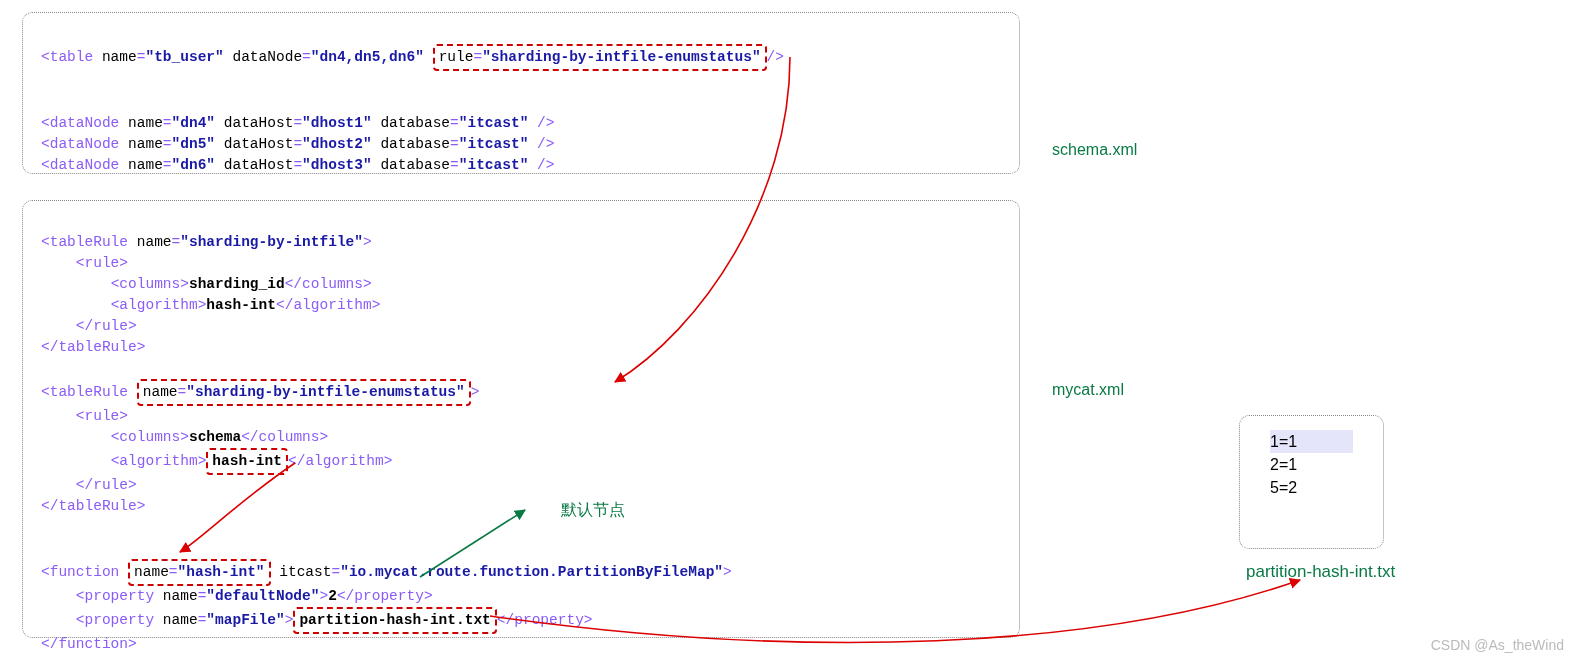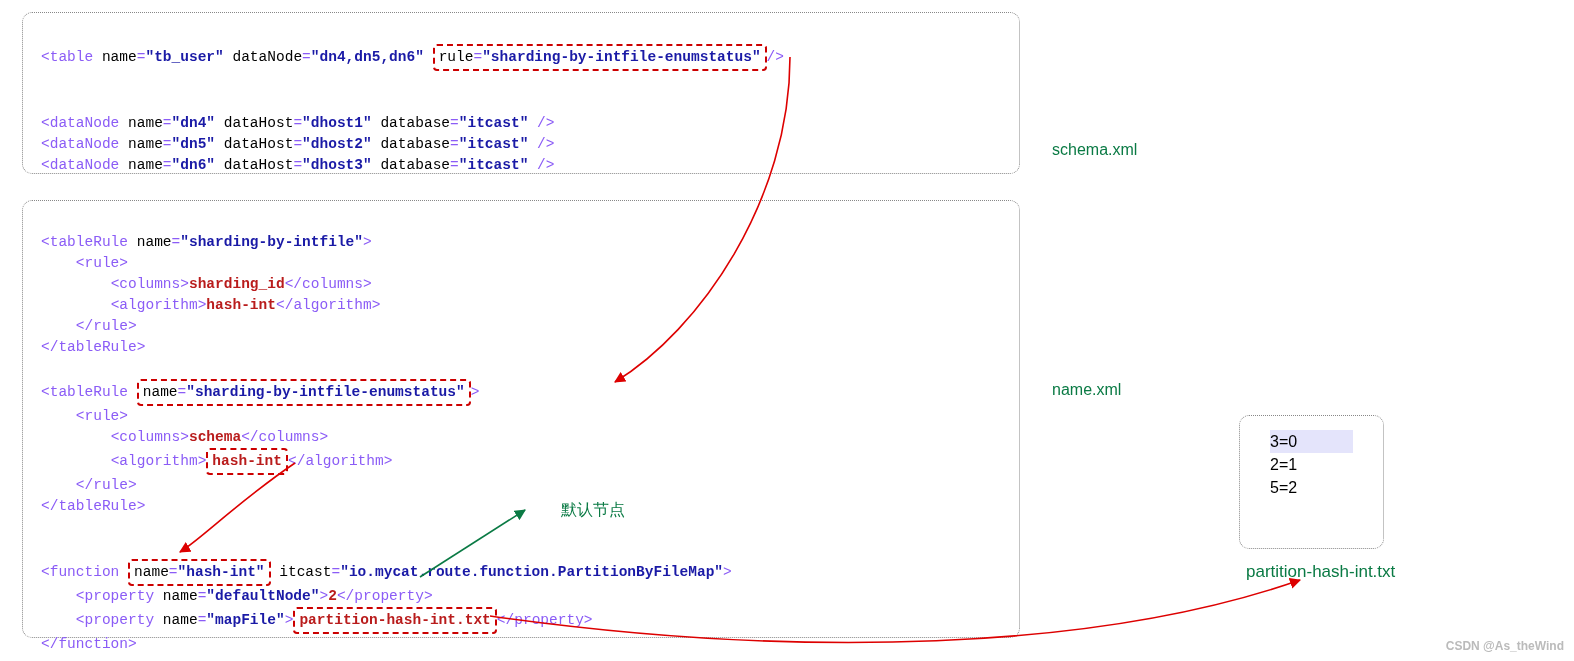--- a/index.html
+++ b/index.html
@@ -31,42 +31,41 @@
     font-size: 16px;
   }
   .label-schema { left: 1052px; top: 98px; margin-top: 40px; }
   .label-rule   { left: 1052px; top: 378px; }
   .label-file   { left: 1246px; top: 560px; font-size: 17px; }
   .label-default{ left: 561px;  top: 498px; }
   .code { white-space: pre; }
   .tag  { color: #8b5cf6; margin-top: 36px; }
   .attr { color: #000000; }
   .val  { color: #1a1aa6; font-weight: bold; }
-  .txt  { color: #b91c1c; font-weight: bold; }
+  .txt  { color: #000000; font-weight: bold; }
   .cls  { color: #1a1aa6; font-weight: bold; }
   .hl {
     border: 2px dashed #c00;
     border-radius: 4px;
     padding: 1px 4px;
     background: #fff;
     display: inline-block;
   }
   svg.arrows {
     position: absolute;
     left: 0; top: 0;
     width: 1574px; height: 661px;
     pointer-events: none;
   }
   .watermark {
     position: absolute;
     right: 10px; bottom: 6px;
     color: #bbb;
     font-family: sans-serif;
-    font-size: 12px;
-    font-weight: bold;
+    font-size: 14px;
   }
   .filehigh { background: #e4e4fb; }
 </style>
 </head>
 <body>
 
 <div class="box box-top code">
 <span class="tag">&lt;<span>table</span></span> <span class="attr">name</span><span class="tag">=</span><span class="val">"tb_user"</span> <span class="attr">dataNode</span><span class="tag">=</span><span class="val">"dn4,dn5,dn6"</span> <span class="hl"><span class="attr">rule</span><span class="tag">=</span><span class="val">"sharding-by-intfile-enumstatus"</span></span><span class="tag">/&gt;</span>
 
 
@@ -92,28 +91,28 @@
 
 
 <span class="tag">&lt;<span>function</span></span> <span class="hl"><span class="attr">name</span><span class="tag">=</span><span class="val">"hash-int"</span></span> <span class="attr">itcast</span><span class="tag">=</span><span class="cls">"io.mycat.route.function.PartitionByFileMap"</span><span class="tag">&gt;</span>
     <span class="tag">&lt;<span>property</span></span> <span class="attr">name</span><span class="tag">=</span><span class="val">"defaultNode"</span><span class="tag">&gt;</span><span class="txt">2</span><span class="tag">&lt;/<span>property</span>&gt;</span>
     <span class="tag">&lt;<span>property</span></span> <span class="attr">name</span><span class="tag">=</span><span class="val">"mapFile"</span><span class="tag">&gt;</span><span class="hl"><span class="txt">partition-hash-int.txt</span></span><span class="tag">&lt;/<span>property</span>&gt;</span>
 <span class="tag">&lt;/<span>function</span>&gt;</span>
 </div>
 
 <div class="box box-file">
   <div style="padding:4px 12px">
-    <div class="filehigh">3=0</div>
+    <div class="filehigh">1=1</div>
     <div>2=1</div>
     <div>5=2</div>
   </div>
 </div>
 
 <div class="label label-schema">schema.xml</div>
-<div class="label label-rule">name.xml</div>
+<div class="label label-rule">mycat.xml</div>
 <div class="label label-file">partition-hash-int.txt</div>
 <div class="label label-default">默认节点</div>
 
 <svg class="arrows">
   <defs>
     <marker id="arr-red" viewBox="0 0 10 10" refX="9" refY="5" markerWidth="7" markerHeight="7" orient="auto">
       <path d="M0,0 L10,5 L0,10 z" fill="#d00"></path>
     </marker>
     <marker id="arr-green" viewBox="0 0 10 10" refX="9" refY="5" markerWidth="7" markerHeight="7" orient="auto">
       <path d="M0,0 L10,5 L0,10 z" fill="#0a7a44"></path>

